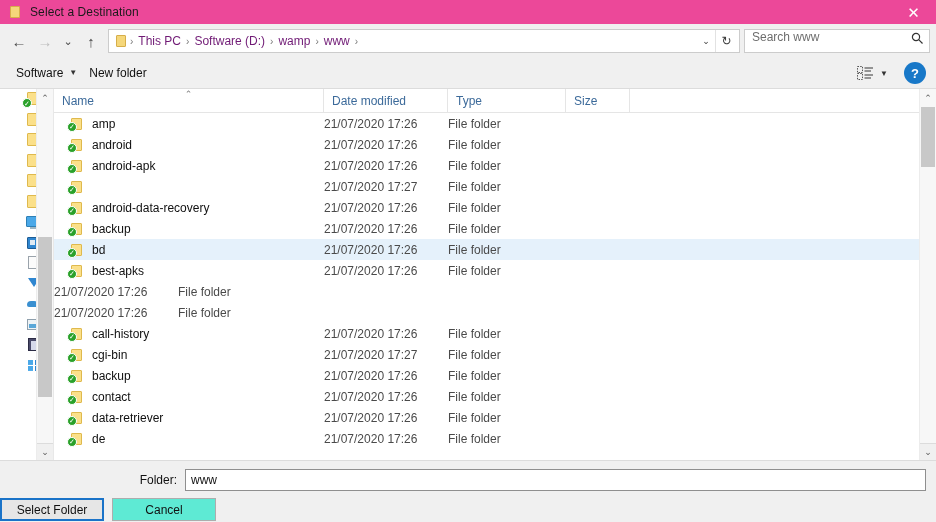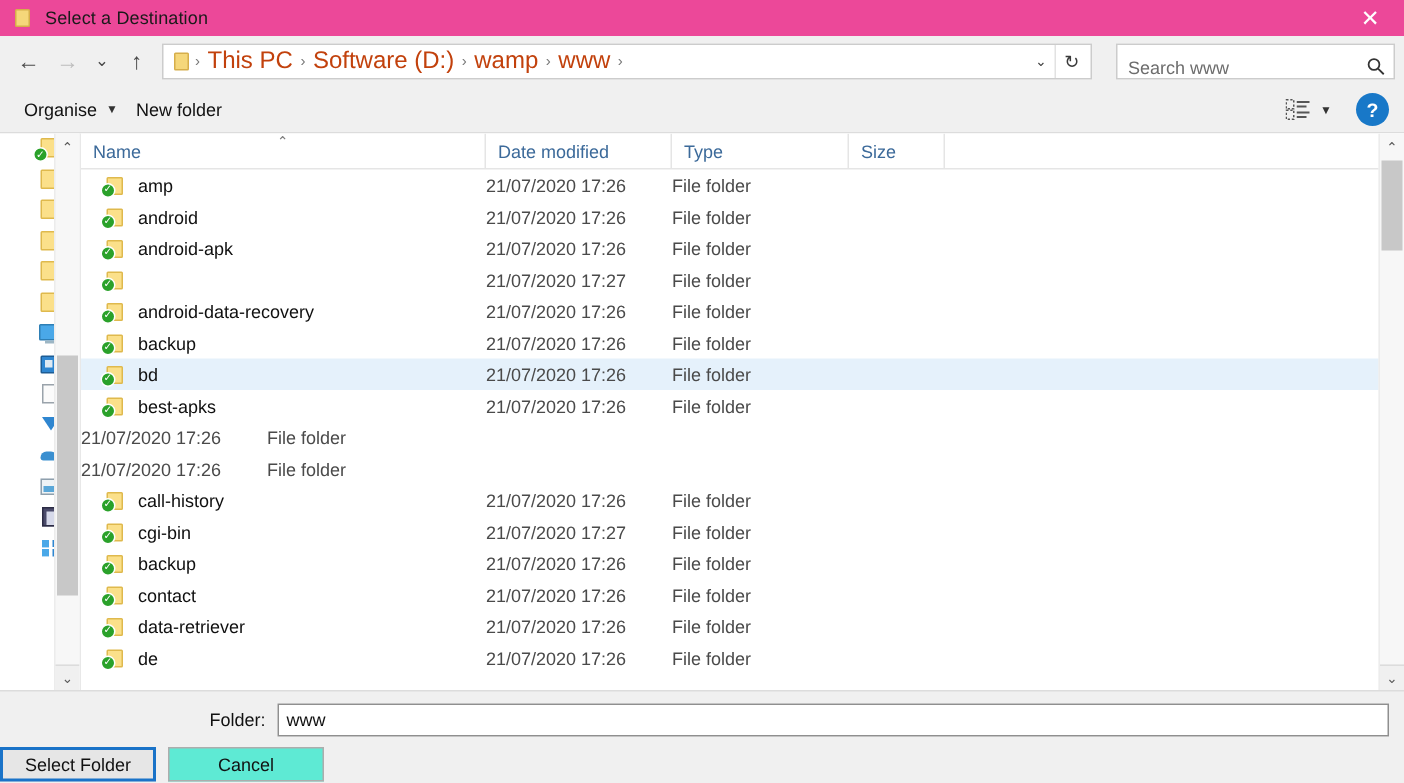--- a/index.html
+++ b/index.html
@@ -93,22 +93,22 @@
     flex: 0 0 16px;
   }
   .addr-crumbs {
     display: flex;
     align-items: center;
     flex: 1 1 auto;
     overflow: hidden;
     white-space: nowrap;
   }
   .crumb {
-    font-size: 16px;
-    color: #c2410c;
+    font-size: 12px;
+    color: #701a75;
     padding: 1px 4px;
   }
   .crumb-sep {
     color: #7a7a7a;
     font-size: 10px;
     padding: 0 1px;
   }
   .addr-drop {
     width: 18px; height: 22px;
     display: flex; align-items: center; justify-content: center;
@@ -120,25 +120,25 @@
     width: 22px; height: 22px;
     display: flex; align-items: center; justify-content: center;
     color: #3a3a3a;
     font-size: 12px;
     border-left: 1px solid #e2e2e2;
     flex: 0 0 22px;
   }
   .searchbox {
     width: 186px;
     height: 24px;
-    margin-left: 16px;
+    margin-left: 4px;
     background: #ffffff;
     border: 1px solid #cccccc;
     display: flex;
-    align-items: flex-end;
+    align-items: flex-start;
     padding: 0 4px 0 7px;
     flex: 0 0 186px;
   }
   .search-text {
     flex: 1 1 auto;
     font-size: 12px;
     color: #6d6d6d;
   }
   .search-icon {
     width: 16px; height: 16px;
@@ -522,21 +522,21 @@
         <svg width="13" height="13" viewBox="0 0 13 13">
           <circle cx="5" cy="5" r="3.6" fill="none" stroke="#333" stroke-width="1.2"></circle>
           <line x1="7.7" y1="7.7" x2="11.5" y2="11.5" stroke="#333" stroke-width="1.2"></line>
         </svg>
       </div>
     </div>
   </div>
 
   <div class="cmdbar">
     <div class="cmd-item">
-      <span>Organise</span>
+      <span>Software</span>
       <span class="cmd-caret">▼</span>
     </div>
     <div class="cmd-item">
       <span>New folder</span>
     </div>
     <div class="cmd-spacer"></div>
     <div class="view-icon">
       <svg width="17" height="14" viewBox="0 0 17 14">
         <rect x="0.5" y="0.5" width="5" height="6" fill="none" stroke="#555" stroke-dasharray="1.5 1.2" stroke-width="1"></rect>
         <rect x="0.5" y="7.5" width="5" height="6" fill="none" stroke="#555" stroke-dasharray="1.5 1.2" stroke-width="1"></rect>

